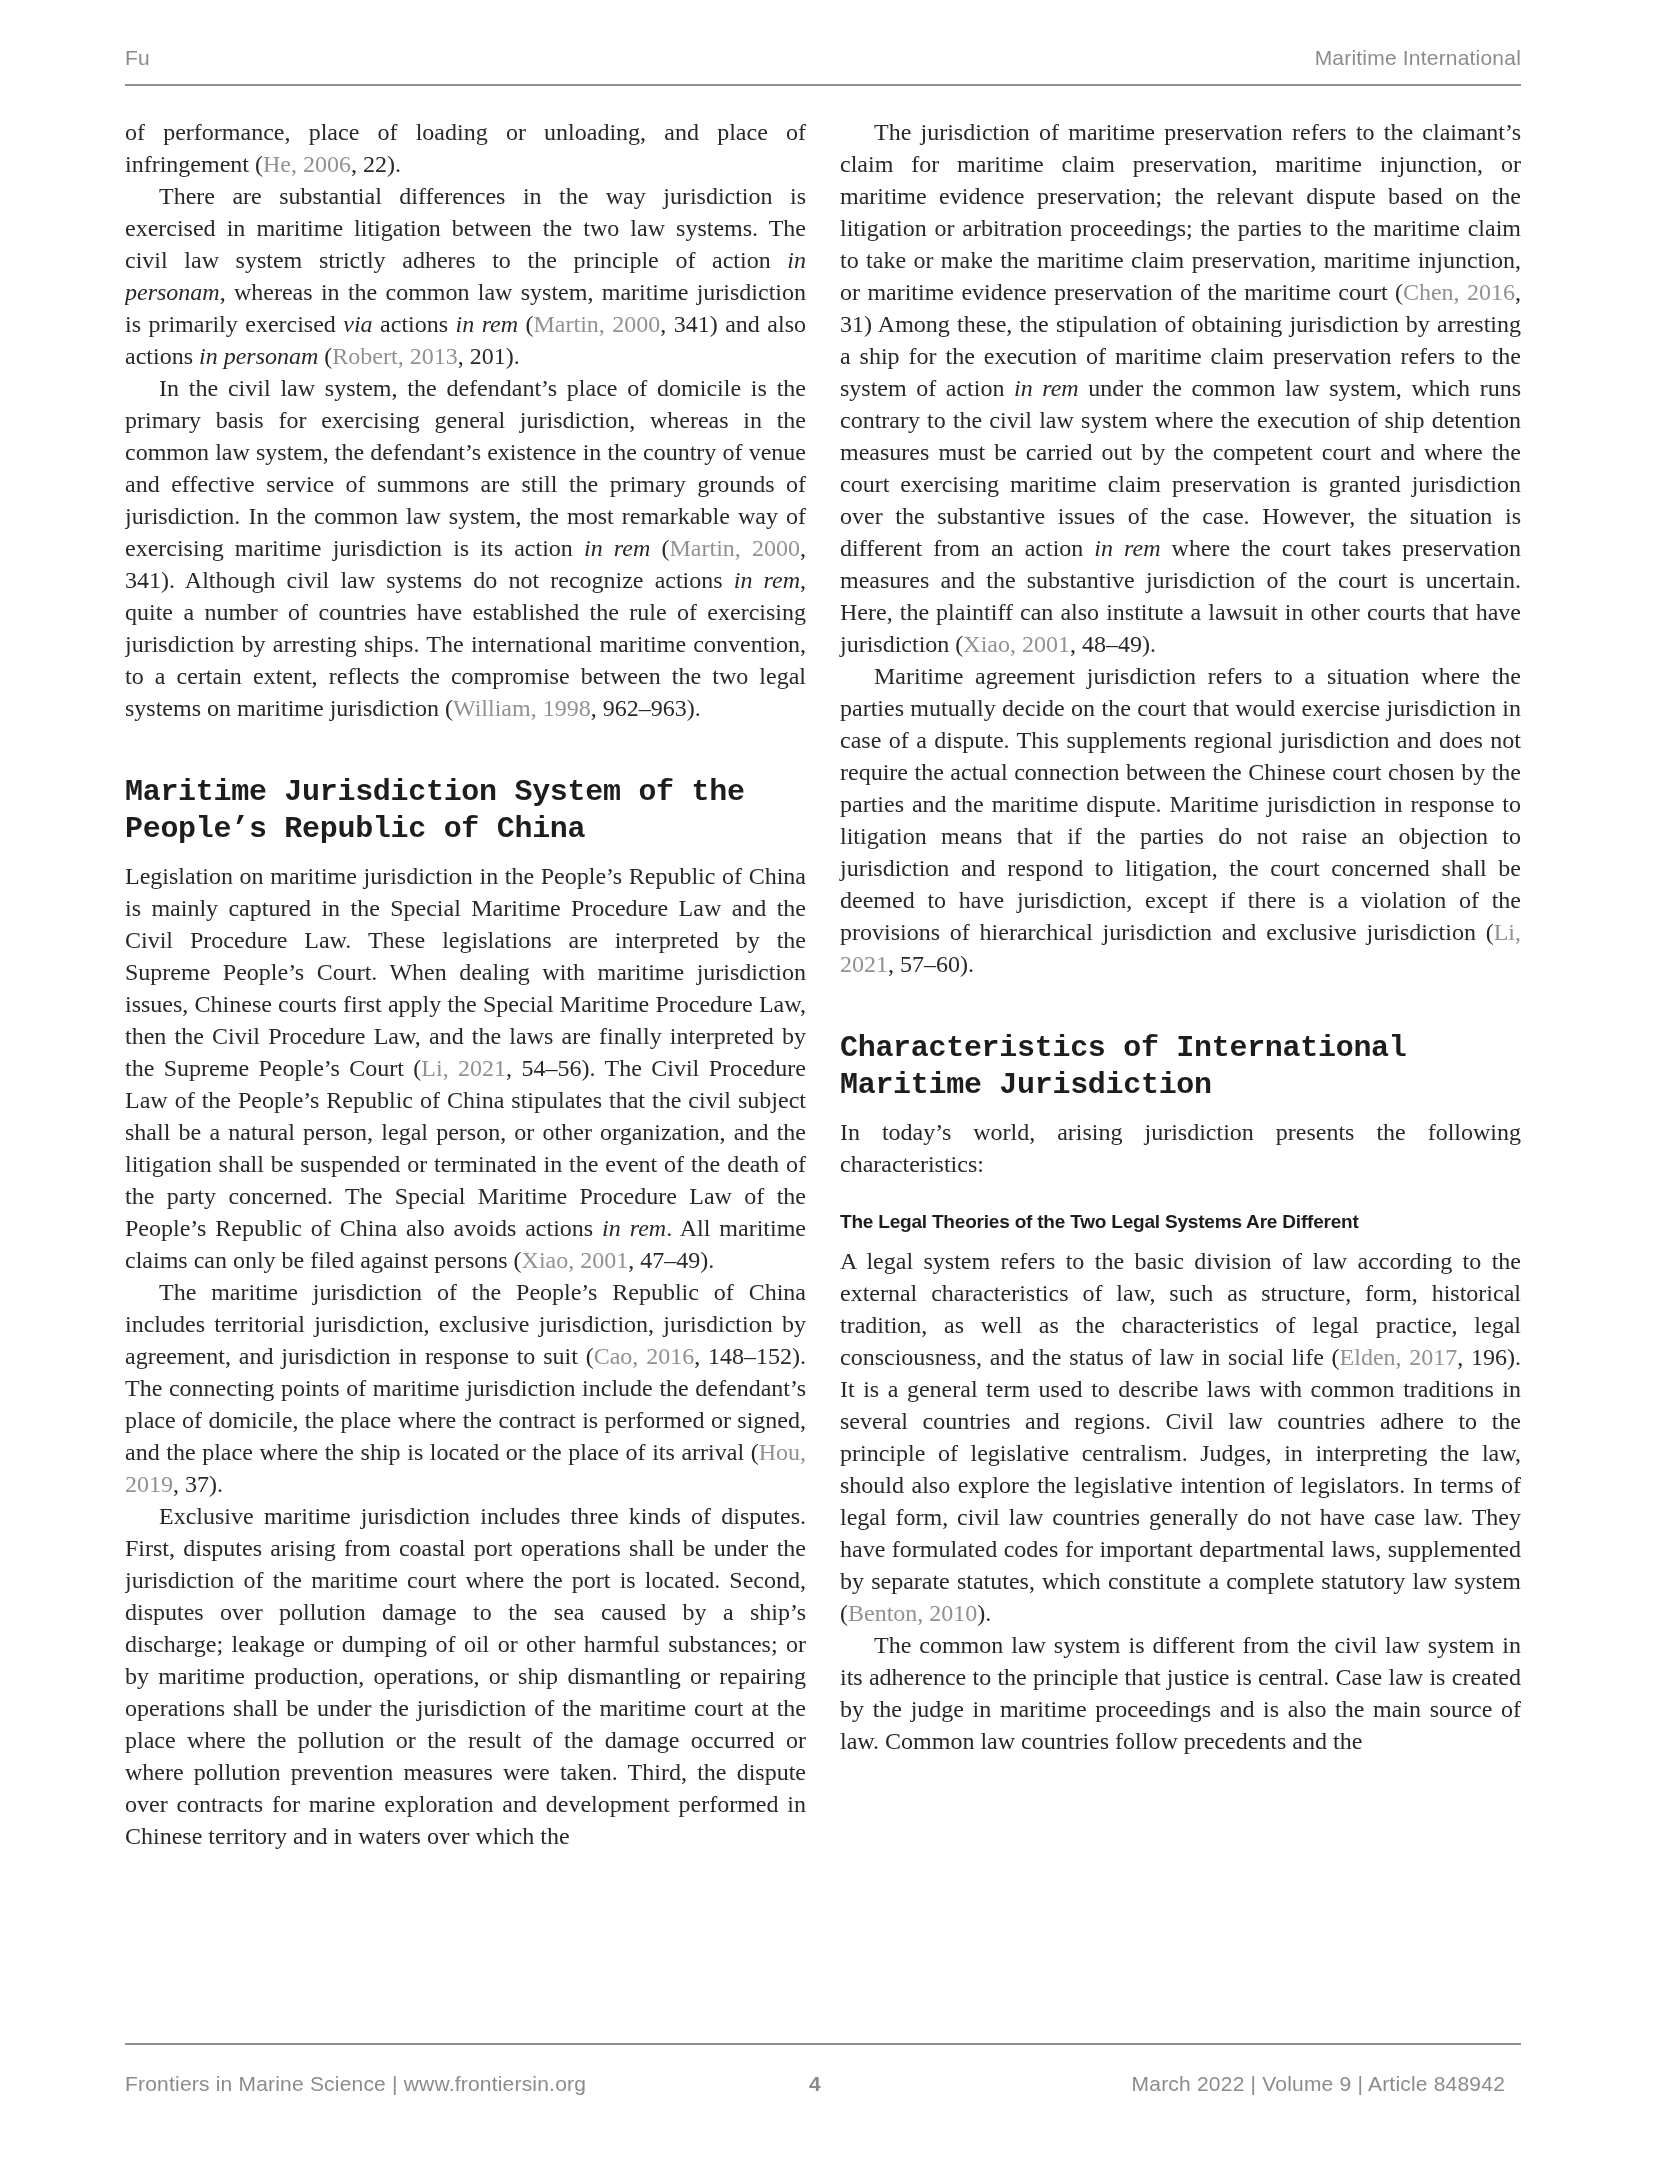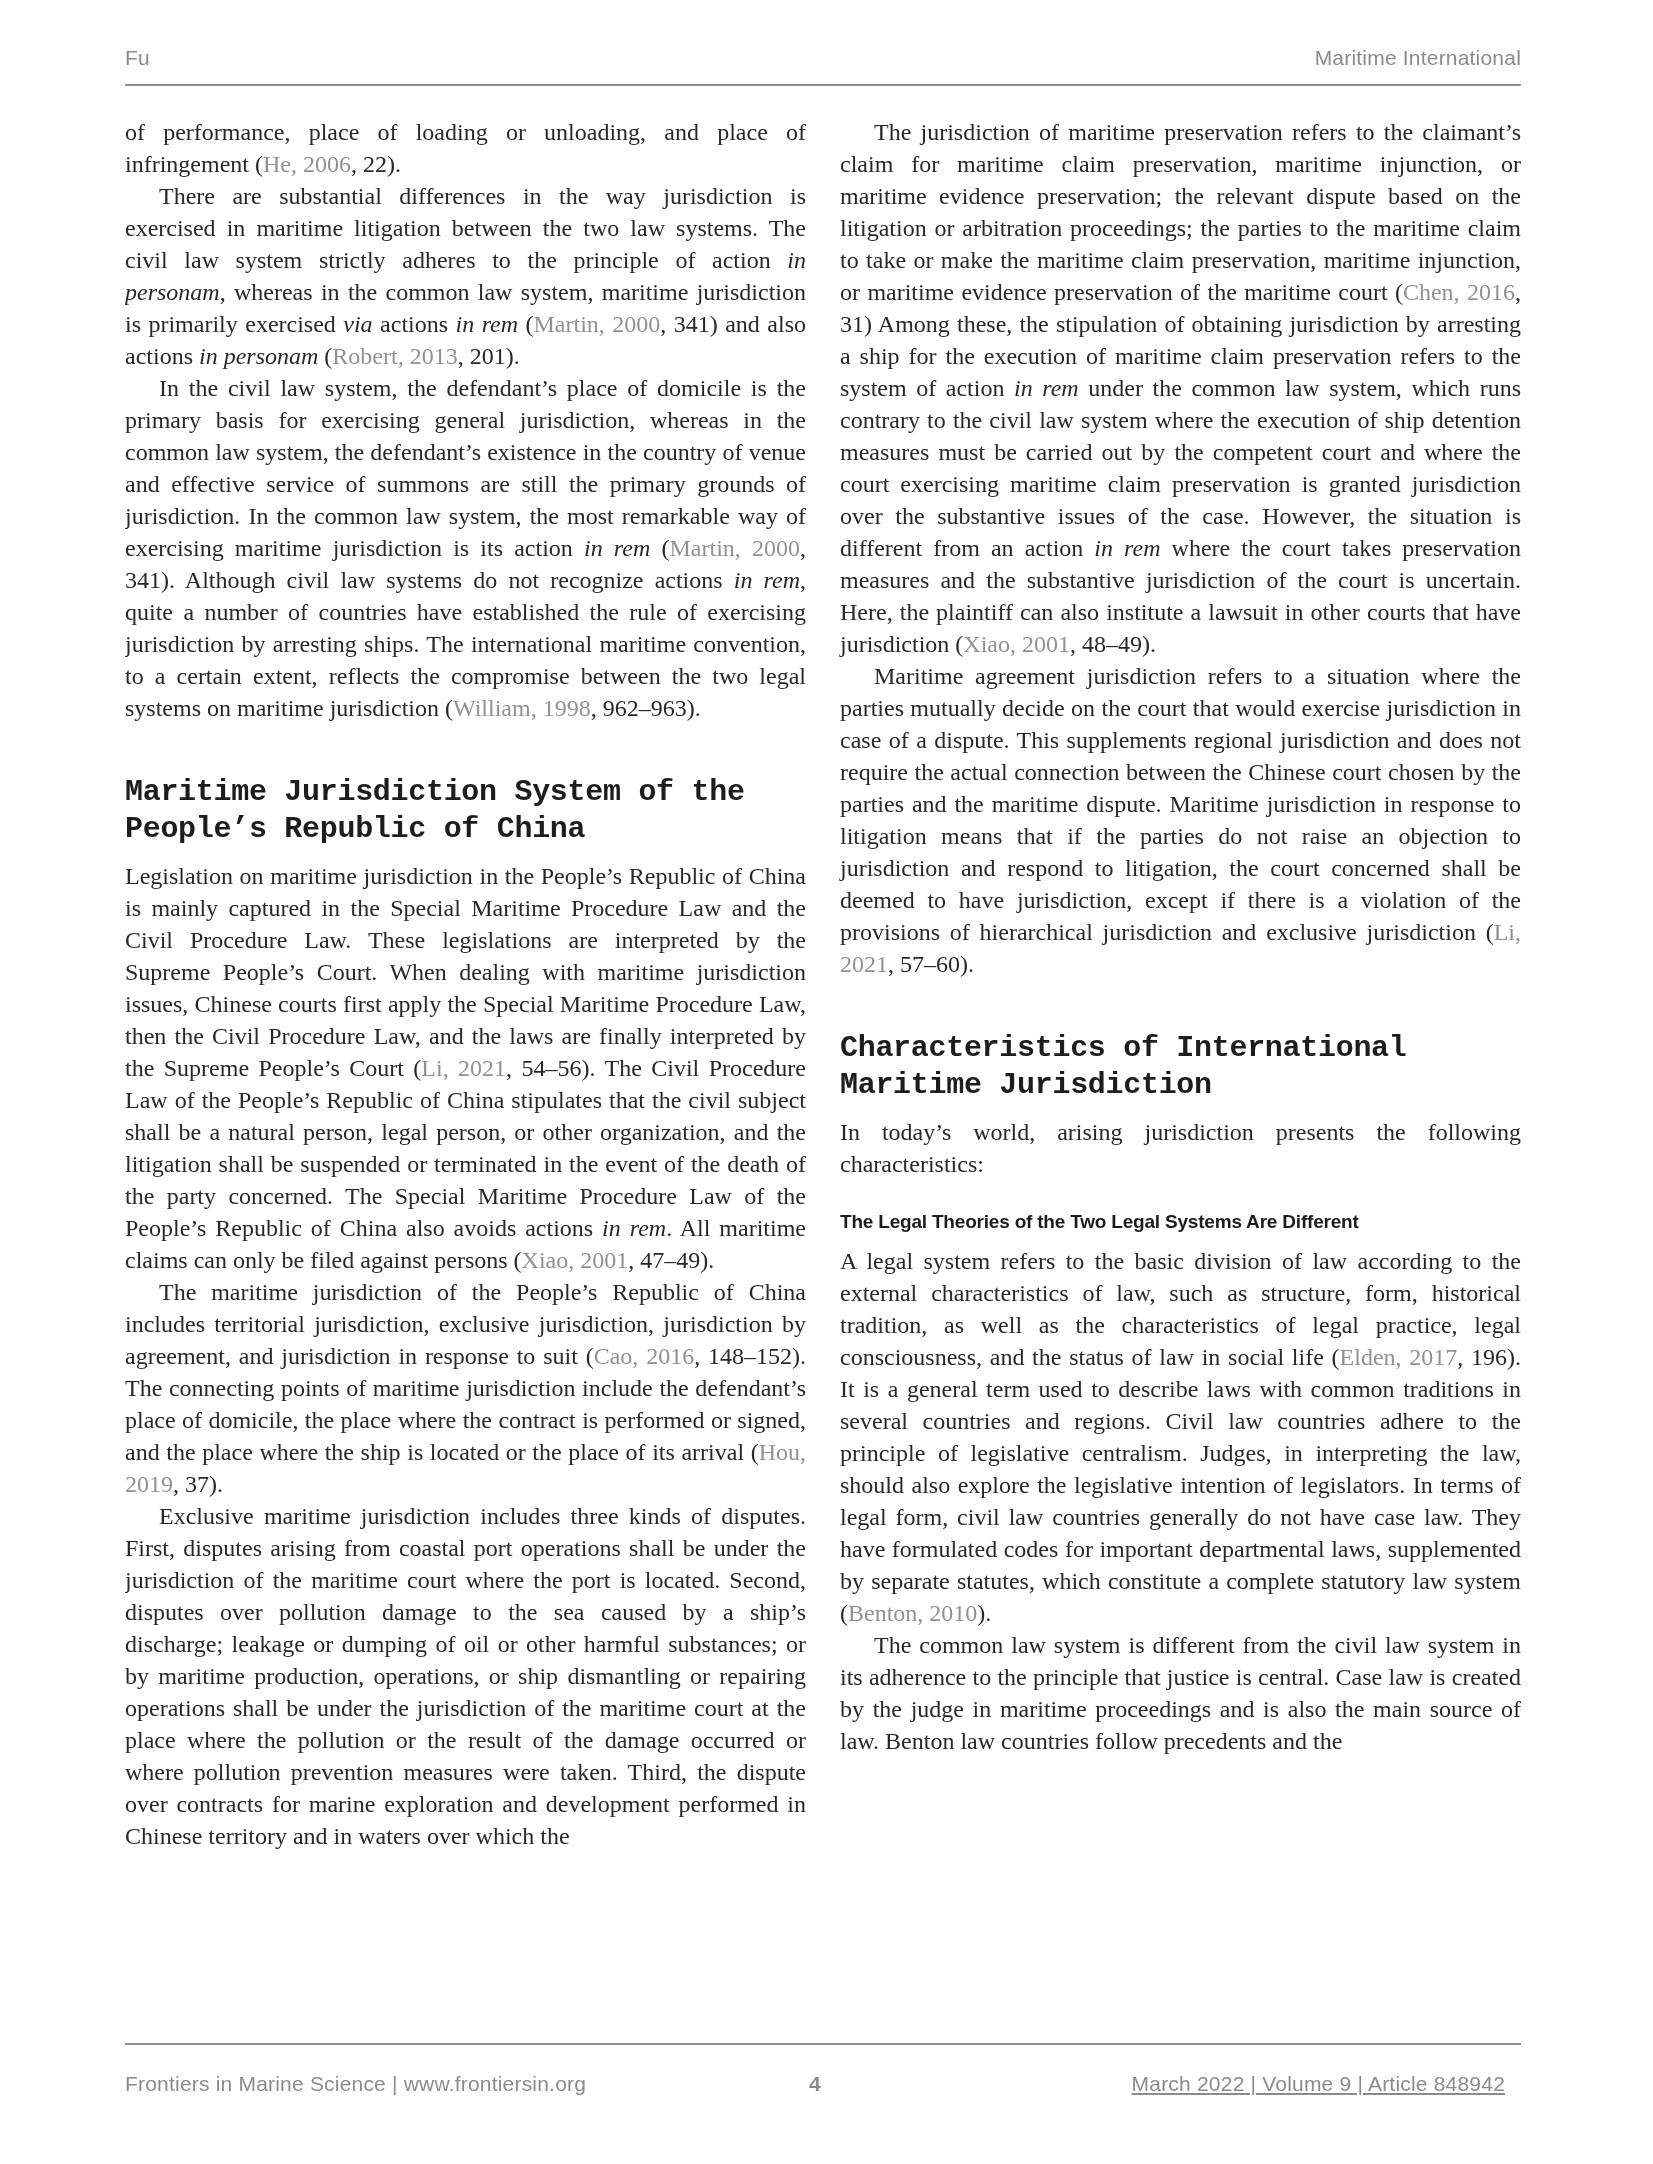--- a/index.html
+++ b/index.html
@@ -77,21 +77,21 @@
       top: 2072px; left: 125px; right: 134px;
       display: flex;
       align-items: baseline;
       font-family: "Liberation Sans", sans-serif;
       font-size: 21px;
       color: var(--meta, #8b8b8b);
       letter-spacing: 0.2px;
     }
     .page-footer .f-left  { flex: 1 1 0; text-align: left; }
     .page-footer .f-center{ flex: 0 0 auto; text-align: center; font-weight: bold; }
-    .page-footer .f-right { flex: 1 1 0; text-align: right; text-decoration: underline; }
+    .page-footer .f-right { flex: 1 1 0; text-align: right; }
   </style>
 </head>
 <body>
 
 <div class="page">
 
   <header class="page-header">
     <span>Fu</span>
     <span>Maritime International</span>
   </header>
@@ -108,21 +108,21 @@
         <p class="indent">The maritime jurisdiction of the People’s Republic of China includes territorial jurisdiction, exclusive jurisdiction, jurisdiction by agreement, and jurisdiction in response to suit (<span class="cite">Cao, 2016</span>, 148–152). The connecting points of maritime jurisdiction include the defendant’s place of domicile, the place where the contract is performed or signed, and the place where the ship is located or the place of its arrival (<span class="cite">Hou, 2019</span>, 37).</p>
         <p class="indent">Exclusive maritime jurisdiction includes three kinds of disputes. First, disputes arising from coastal port operations shall be under the jurisdiction of the maritime court where the port is located. Second, disputes over pollution damage to the sea caused by a ship’s discharge; leakage or dumping of oil or other harmful substances; or by maritime production, operations, or ship dismantling or repairing operations shall be under the jurisdiction of the maritime court at the place where the pollution or the result of the damage occurred or where pollution prevention measures were taken. Third, the dispute over contracts for marine exploration and development performed in Chinese territory and in waters over which the</p>
       </div>
     <div class="col" id="col-right">
         <p class="indent">The jurisdiction of maritime preservation refers to the claimant’s claim for maritime claim preservation, maritime injunction, or maritime evidence preservation; the relevant dispute based on the litigation or arbitration proceedings; the parties to the maritime claim to take or make the maritime claim preservation, maritime injunction, or maritime evidence preservation of the maritime court (<span class="cite">Chen, 2016</span>, 31) Among these, the stipulation of obtaining jurisdiction by arresting a ship for the execution of maritime claim preservation refers to the system of action <span class="it">in rem</span> under the common law system, which runs contrary to the civil law system where the execution of ship detention measures must be carried out by the competent court and where the court exercising maritime claim preservation is granted jurisdiction over the substantive issues of the case. However, the situation is different from an action <span class="it">in rem</span> where the court takes preservation measures and the substantive jurisdiction of the court is uncertain. Here, the plaintiff can also institute a lawsuit in other courts that have jurisdiction (<span class="cite">Xiao, 2001</span>, 48–49).</p>
         <p class="indent">Maritime agreement jurisdiction refers to a situation where the parties mutually decide on the court that would exercise jurisdiction in case of a dispute. This supplements regional jurisdiction and does not require the actual connection between the Chinese court chosen by the parties and the maritime dispute. Maritime jurisdiction in response to litigation means that if the parties do not raise an objection to jurisdiction and respond to litigation, the court concerned shall be deemed to have jurisdiction, except if there is a violation of the provisions of hierarchical jurisdiction and exclusive jurisdiction (<span class="cite">Li, 2021</span>, 57–60).</p>
         <h2 class="h1">Characteristics of International Maritime Jurisdiction</h2>
         <p>In today’s world, arising jurisdiction presents the following characteristics:</p>
         <h3 class="h2">The Legal Theories of the Two Legal Systems Are Different</h3>
         <p>A legal system refers to the basic division of law according to the external characteristics of law, such as structure, form, historical tradition, as well as the characteristics of legal practice, legal consciousness, and the status of law in social life (<span class="cite">Elden, 2017</span>, 196). It is a general term used to describe laws with common traditions in several countries and regions. Civil law countries adhere to the principle of legislative centralism. Judges, in interpreting the law, should also explore the legislative intention of legislators. In terms of legal form, civil law countries generally do not have case law. They have formulated codes for important departmental laws, supplemented by separate statutes, which constitute a complete statutory law system (<span class="cite">Benton, 2010</span>).</p>
-        <p class="indent">The common law system is different from the civil law system in its adherence to the principle that justice is central. Case law is created by the judge in maritime proceedings and is also the main source of law. Benton law countries follow precedents and the</p>
+        <p class="indent">The common law system is different from the civil law system in its adherence to the principle that justice is central. Case law is created by the judge in maritime proceedings and is also the main source of law. Common law countries follow precedents and the</p>
       </div>
   </main>
 
   <div class="rule footer-rule"></div>
 
   <footer class="page-footer">
     <span class="f-left">Frontiers in Marine Science | www.frontiersin.org</span>
     <span class="f-center">4</span>
     <span class="f-right">March 2022 | Volume 9 | Article 848942</span>
   </footer>

